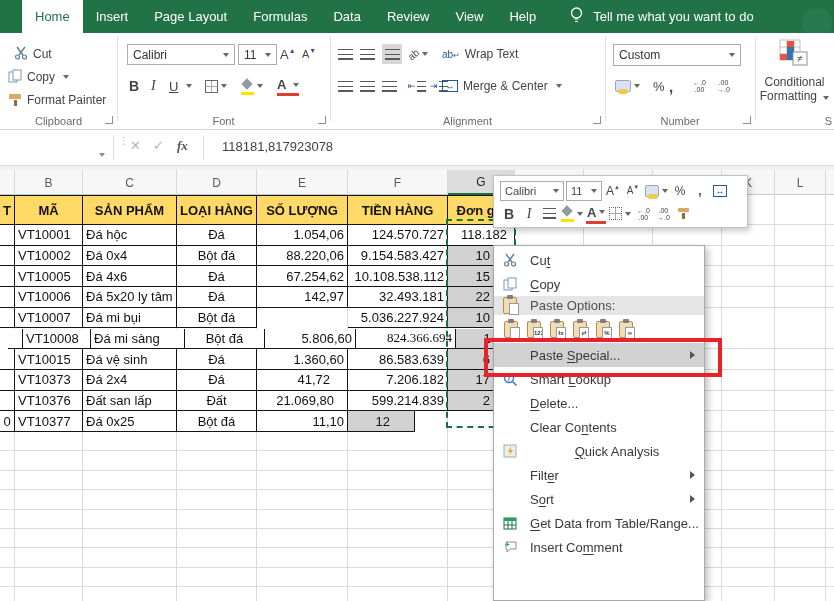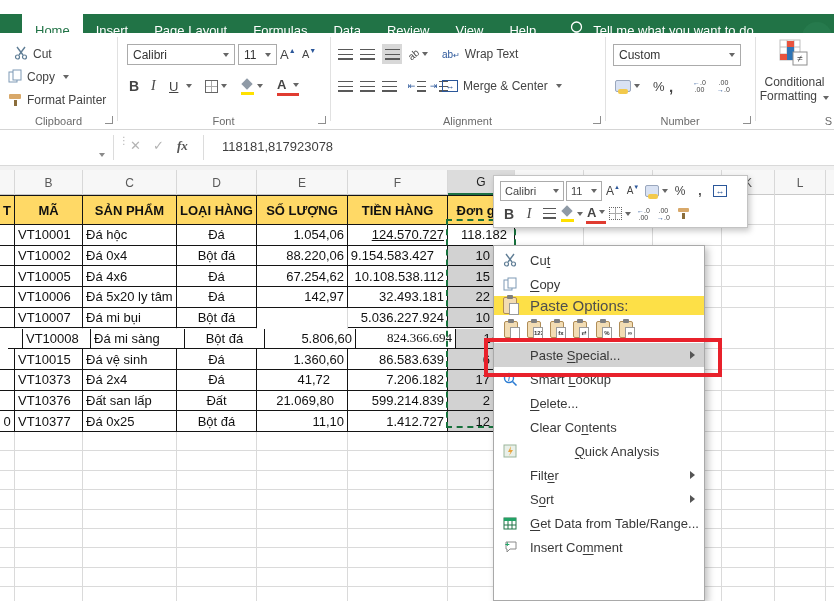--- a/index.html
+++ b/index.html
@@ -1,21 +1,21 @@
 <!DOCTYPE html>
 <html><head>
 <meta charset="utf-8">
 <style>
   html,body{margin:0;padding:0;background:#888;}
   *{box-sizing:border-box;}
   #app{position:relative;width:834px;height:601px;background:#fff;overflow:hidden;
        font-family:"Liberation Sans","DejaVu Sans",sans-serif;-webkit-font-smoothing:antialiased;}
   
   .tabbar{position:absolute;left:0;top:0;width:834px;height:33px;background:#217346;color:#fff;
-          display:flex;align-items:stretch;font-size:13px;margin-top:14px;}
+          display:flex;align-items:stretch;font-size:13px;}
   .tabbar .deco{position:absolute;right:2px;top:8px;width:30px;height:30px;border-radius:50%;
           background:#2a7d50;opacity:.7;}
   .tab{display:flex;align-items:center;padding:0 13px;cursor:default;white-space:nowrap;}
   .tab.active{background:#fff;color:#217346;}
   .tellme{display:flex;align-items:center;gap:9px;margin-left:20px;white-space:nowrap;}
   
   .ribbon{position:absolute;left:0;top:33px;width:834px;height:97px;background:#fff;
           border-bottom:1px solid #d5d5d5;font-size:12px;color:#444;}
   .rsep{position:absolute;top:4px;bottom:8px;width:1px;background:#e1e1e1;}
   .rgroup{position:absolute;top:0;height:97px;}
@@ -90,21 +90,21 @@
   .mcombo{border:1px solid #ababab;height:20px;display:flex;align-items:center;padding:0 4px;background:#fff;}
   
   .menu{position:absolute;left:493px;top:245px;width:212px;height:356px;background:#fff;
         border:1px solid #a9a9a9;box-shadow:3px 3px 7px rgba(0,0,0,.25);z-index:10;padding-top:2px;
         font-size:13px;color:#383838;}
   .mi{position:relative;display:flex;align-items:center;padding-left:36px;}
   .mi .ic{position:absolute;left:9px;display:flex;align-items:center;}
   .mi .sub{position:absolute;right:9px;width:0;height:0;border-left:5px solid #555;
            border-top:4px solid transparent;border-bottom:4px solid transparent;}
   .mi.hi{background:#d2d2d2;}
-  .mi.hdr{color:#4e4e4e;background:#fde047;font-size:15px;}
+  .mi.hdr{color:#4e4e4e;background:#e5e5e5;font-size:13px;}
   .clipb{width:14px;height:17px;background:#f2dcb3;border:1px solid #b08d57;border-radius:2px;
          position:relative;}
   .clipb::before{content:'';position:absolute;top:-3px;left:3px;width:6px;height:4px;background:#7f7f7f;
          border-radius:1px;}
   .clipb .pg{position:absolute;right:-3px;bottom:-2px;width:10px;height:12px;background:#fff;
          border:1px solid #9a9a9a;font-size:6px;line-height:11px;text-align:center;color:#333;
          font-weight:bold;overflow:hidden;}
   .pirow{display:flex;gap:9px;padding-left:10px;align-items:center;}
   
   .redbox{position:absolute;left:484px;top:338px;width:238px;height:39px;border:4px solid #e8212b;
@@ -356,30 +356,30 @@
           <div class="tc" style="width: 91px; justify-content: center;">SỐ LƯỢNG</div>
           <div class="tc" style="width: 100px; justify-content: center;">TIỀN HÀNG</div>
           <div class="tc" style="width: 67px; justify-content: center;">Đơn giá</div>
         </div>
         <div class="trow " style="top: 30px; height: 20.7px;">
           <div class="tc" style="width: 15px; justify-content: center;"></div>
           <div class="tc" style="width: 68px; justify-content: flex-start; padding-left: 3px;">VT10001</div>
           <div class="tc" style="width: 94px; justify-content: flex-start; padding-left: 3px;">Đá hộc</div>
           <div class="tc" style="width: 80px; justify-content: center;">Đá</div>
           <div class="tc" style="width: 91px; justify-content: flex-end; padding-right: 3px;">1.054,06</div>
-          <div class="tc" style="width: 100px; justify-content: flex-end; padding-right: 3px; text-decoration: underline;">124.570.727</div>
+          <div class="tc" style="width: 100px; justify-content: flex-end; padding-right: 3px;">124.570.727</div>
           <div class="tc" style="width: 67px; justify-content: flex-end; padding-right: 7px; background: rgb(255, 255, 255);">118.182</div>
         </div>
         <div class="trow " style="top: 50.7px; height: 20.7px;">
           <div class="tc" style="width: 15px; justify-content: center;"></div>
           <div class="tc" style="width: 68px; justify-content: flex-start; padding-left: 3px;">VT10002</div>
           <div class="tc" style="width: 94px; justify-content: flex-start; padding-left: 3px;">Đá 0x4</div>
           <div class="tc" style="width: 80px; justify-content: center;">Bột đá</div>
           <div class="tc" style="width: 91px; justify-content: flex-end; padding-right: 3px;">88.220,06</div>
-          <div class="tc" style="width: 100px; justify-content: flex-end; padding-right: 13px;">9.154.583.427</div>
+          <div class="tc" style="width: 100px; justify-content: flex-end; padding-right: 3px;">9.154.583.427</div>
           <div class="tc" style="width: 67px; justify-content: flex-end; padding-right: 24px; background: rgb(210, 210, 210);">10</div>
         </div>
         <div class="trow " style="top: 71.4px; height: 20.7px;">
           <div class="tc" style="width: 15px; justify-content: center;"></div>
           <div class="tc" style="width: 68px; justify-content: flex-start; padding-left: 3px;">VT10005</div>
           <div class="tc" style="width: 94px; justify-content: flex-start; padding-left: 3px;">Đá 4x6</div>
           <div class="tc" style="width: 80px; justify-content: center;">Đá</div>
           <div class="tc" style="width: 91px; justify-content: flex-end; padding-right: 3px;">67.254,62</div>
           <div class="tc" style="width: 100px; justify-content: flex-end; padding-right: 3px;">10.108.538.112</div>
           <div class="tc" style="width: 67px; justify-content: flex-end; padding-right: 24px; background: rgb(210, 210, 210);">15</div>
@@ -437,21 +437,20 @@
           <div class="tc" style="width: 91px; justify-content: flex-end; padding-right: 13px;">21.069,80</div>
           <div class="tc" style="width: 100px; justify-content: flex-end; padding-right: 3px;">599.214.839</div>
           <div class="tc" style="width: 67px; justify-content: flex-end; padding-right: 24px; background: rgb(210, 210, 210);">2</div>
         </div>
         <div class="trow " style="top: 216.3px; height: 20.7px;">
           <div class="tc" style="width: 15px; justify-content: center;">0</div>
           <div class="tc" style="width: 68px; justify-content: flex-start; padding-left: 3px;">VT10377</div>
           <div class="tc" style="width: 94px; justify-content: flex-start; padding-left: 3px;">Đá 0x25</div>
           <div class="tc" style="width: 80px; justify-content: center;">Bột đá</div>
           <div class="tc" style="width: 91px; justify-content: flex-end; padding-right: 3px;">11,10</div>
-          <div class="tc" style="width: 100px; justify-content: flex-end; padding-right: 3px;">1.412.727</div>
           <div class="tc" style="width: 67px; justify-content: flex-end; padding-right: 24px; background: rgb(210, 210, 210);">12</div>
         </div>
       </div>
     <div class="ants"></div>
   </div>
 
   <div class="mtb">
     <div class="mtr">
       <div class="mcombo" style="width:64px;">
           <span style="font-size:11px;">Calibri</span>

